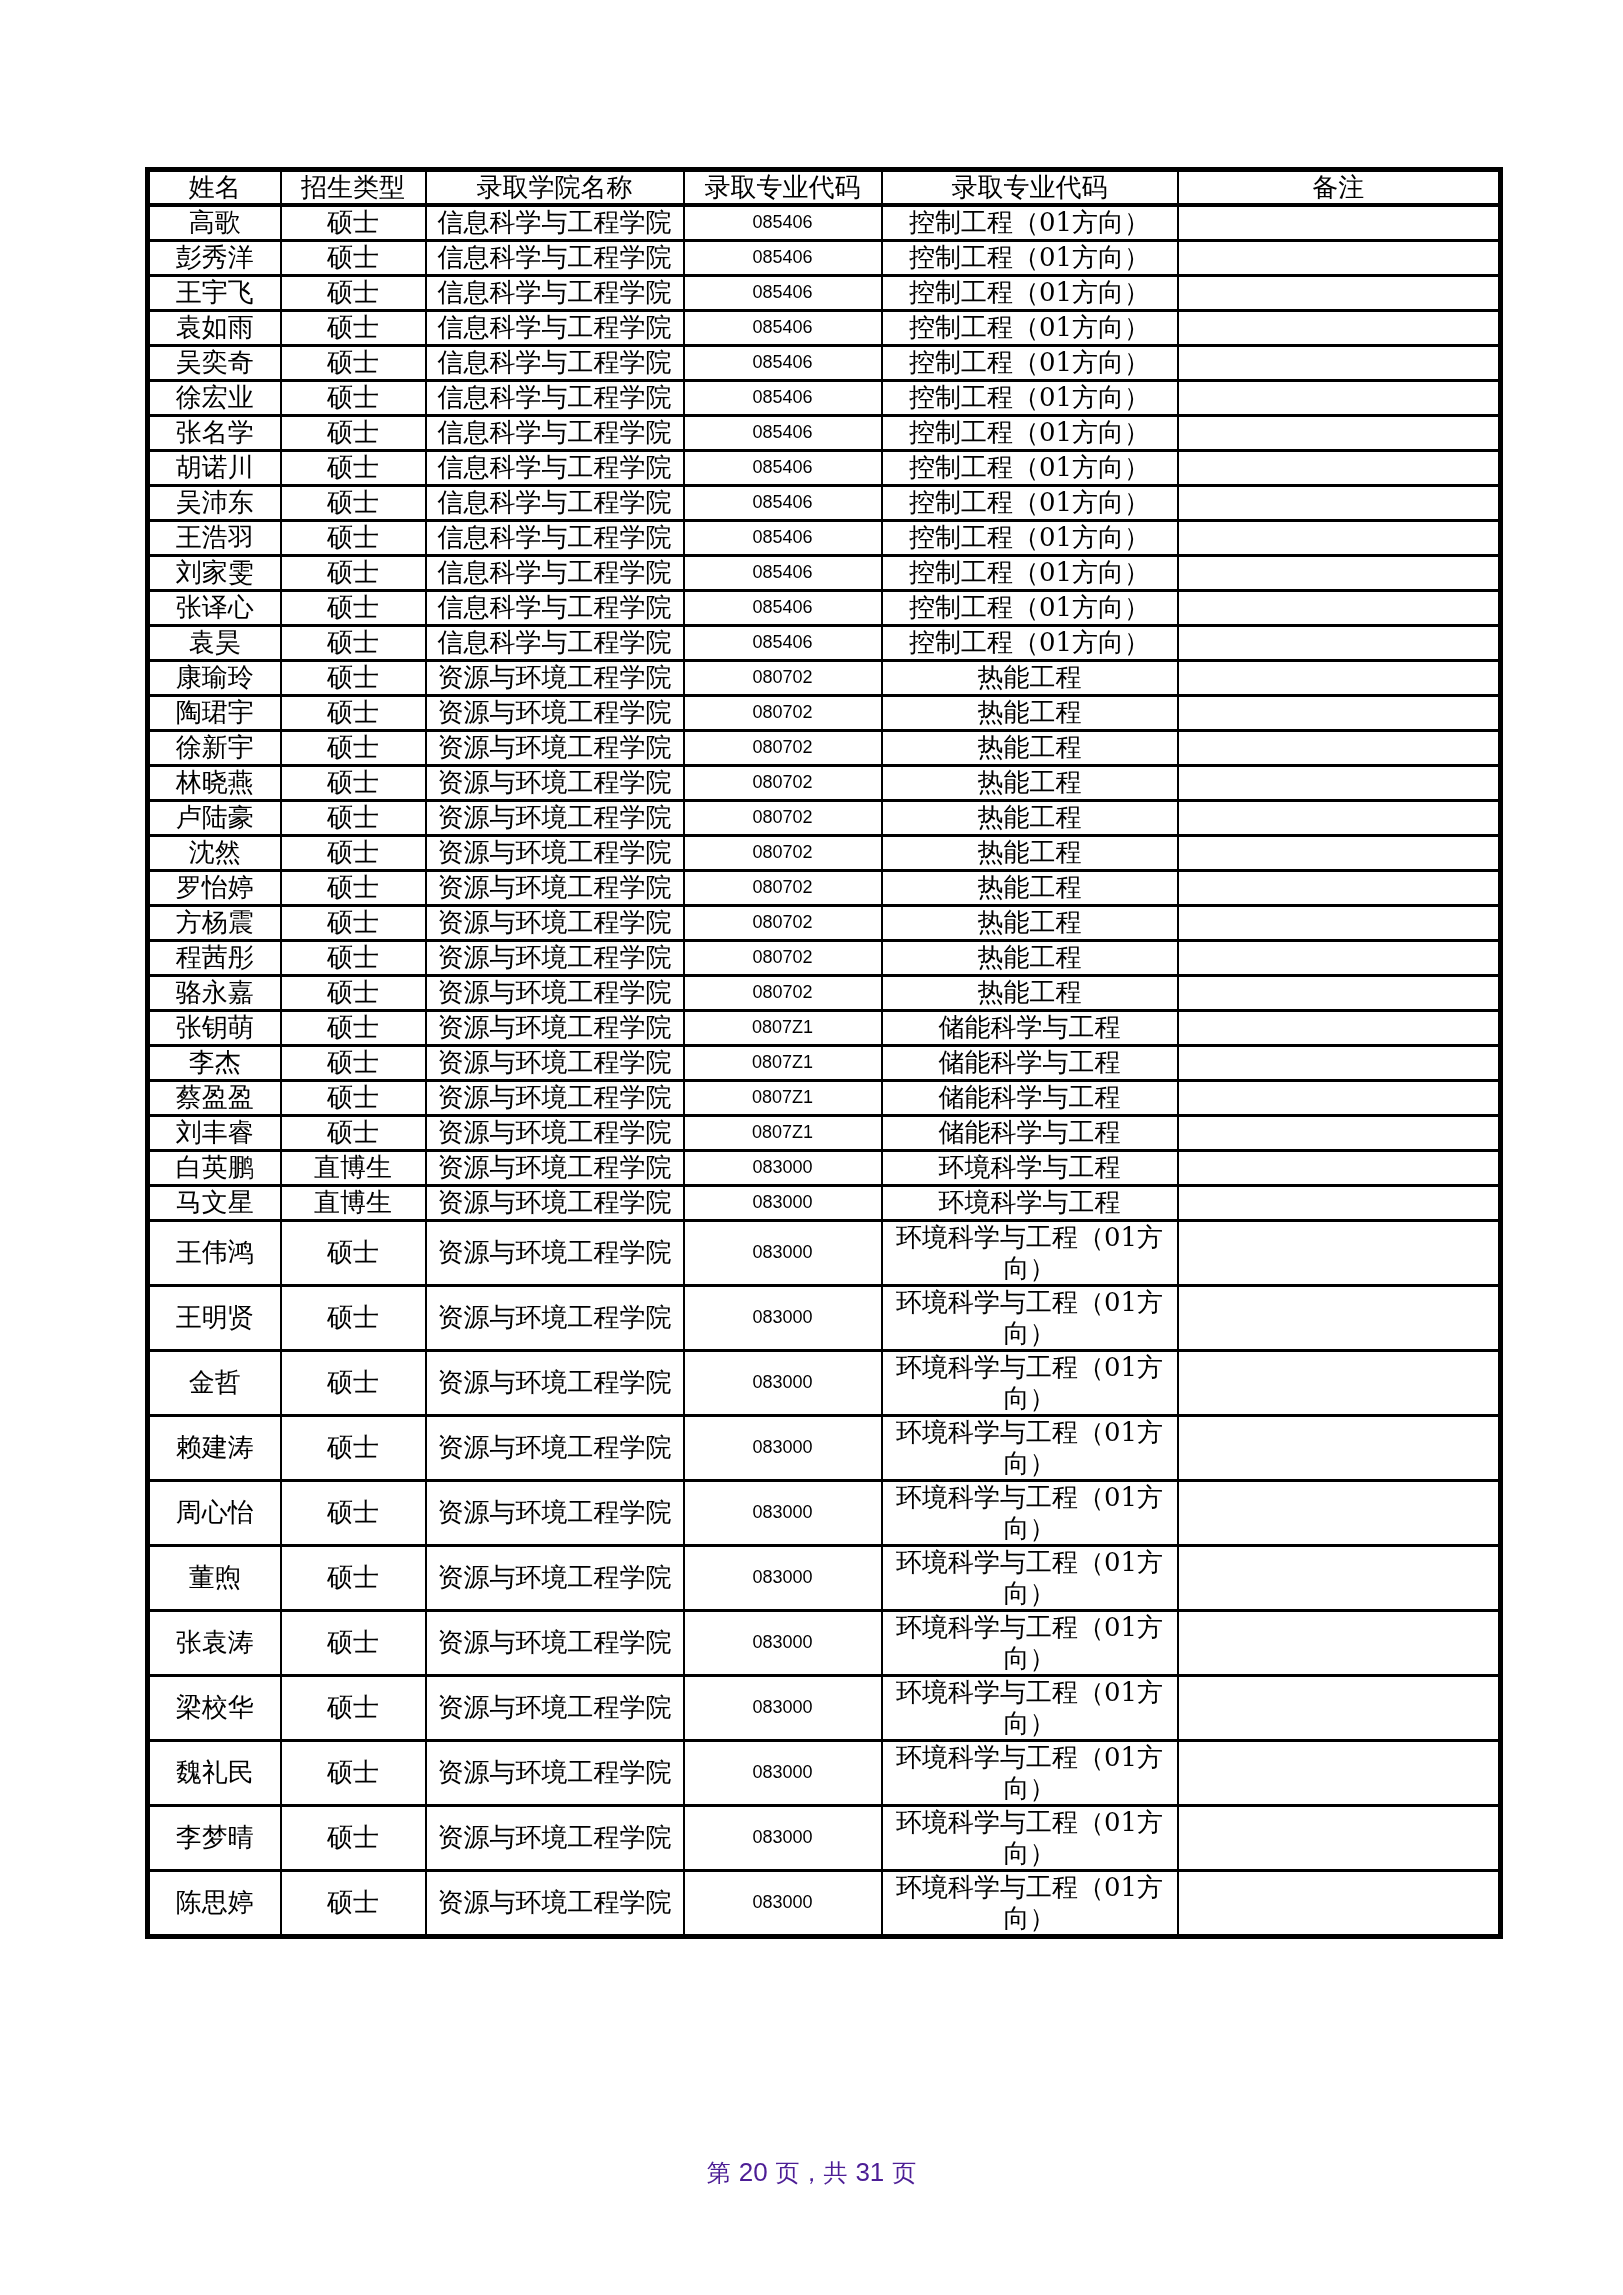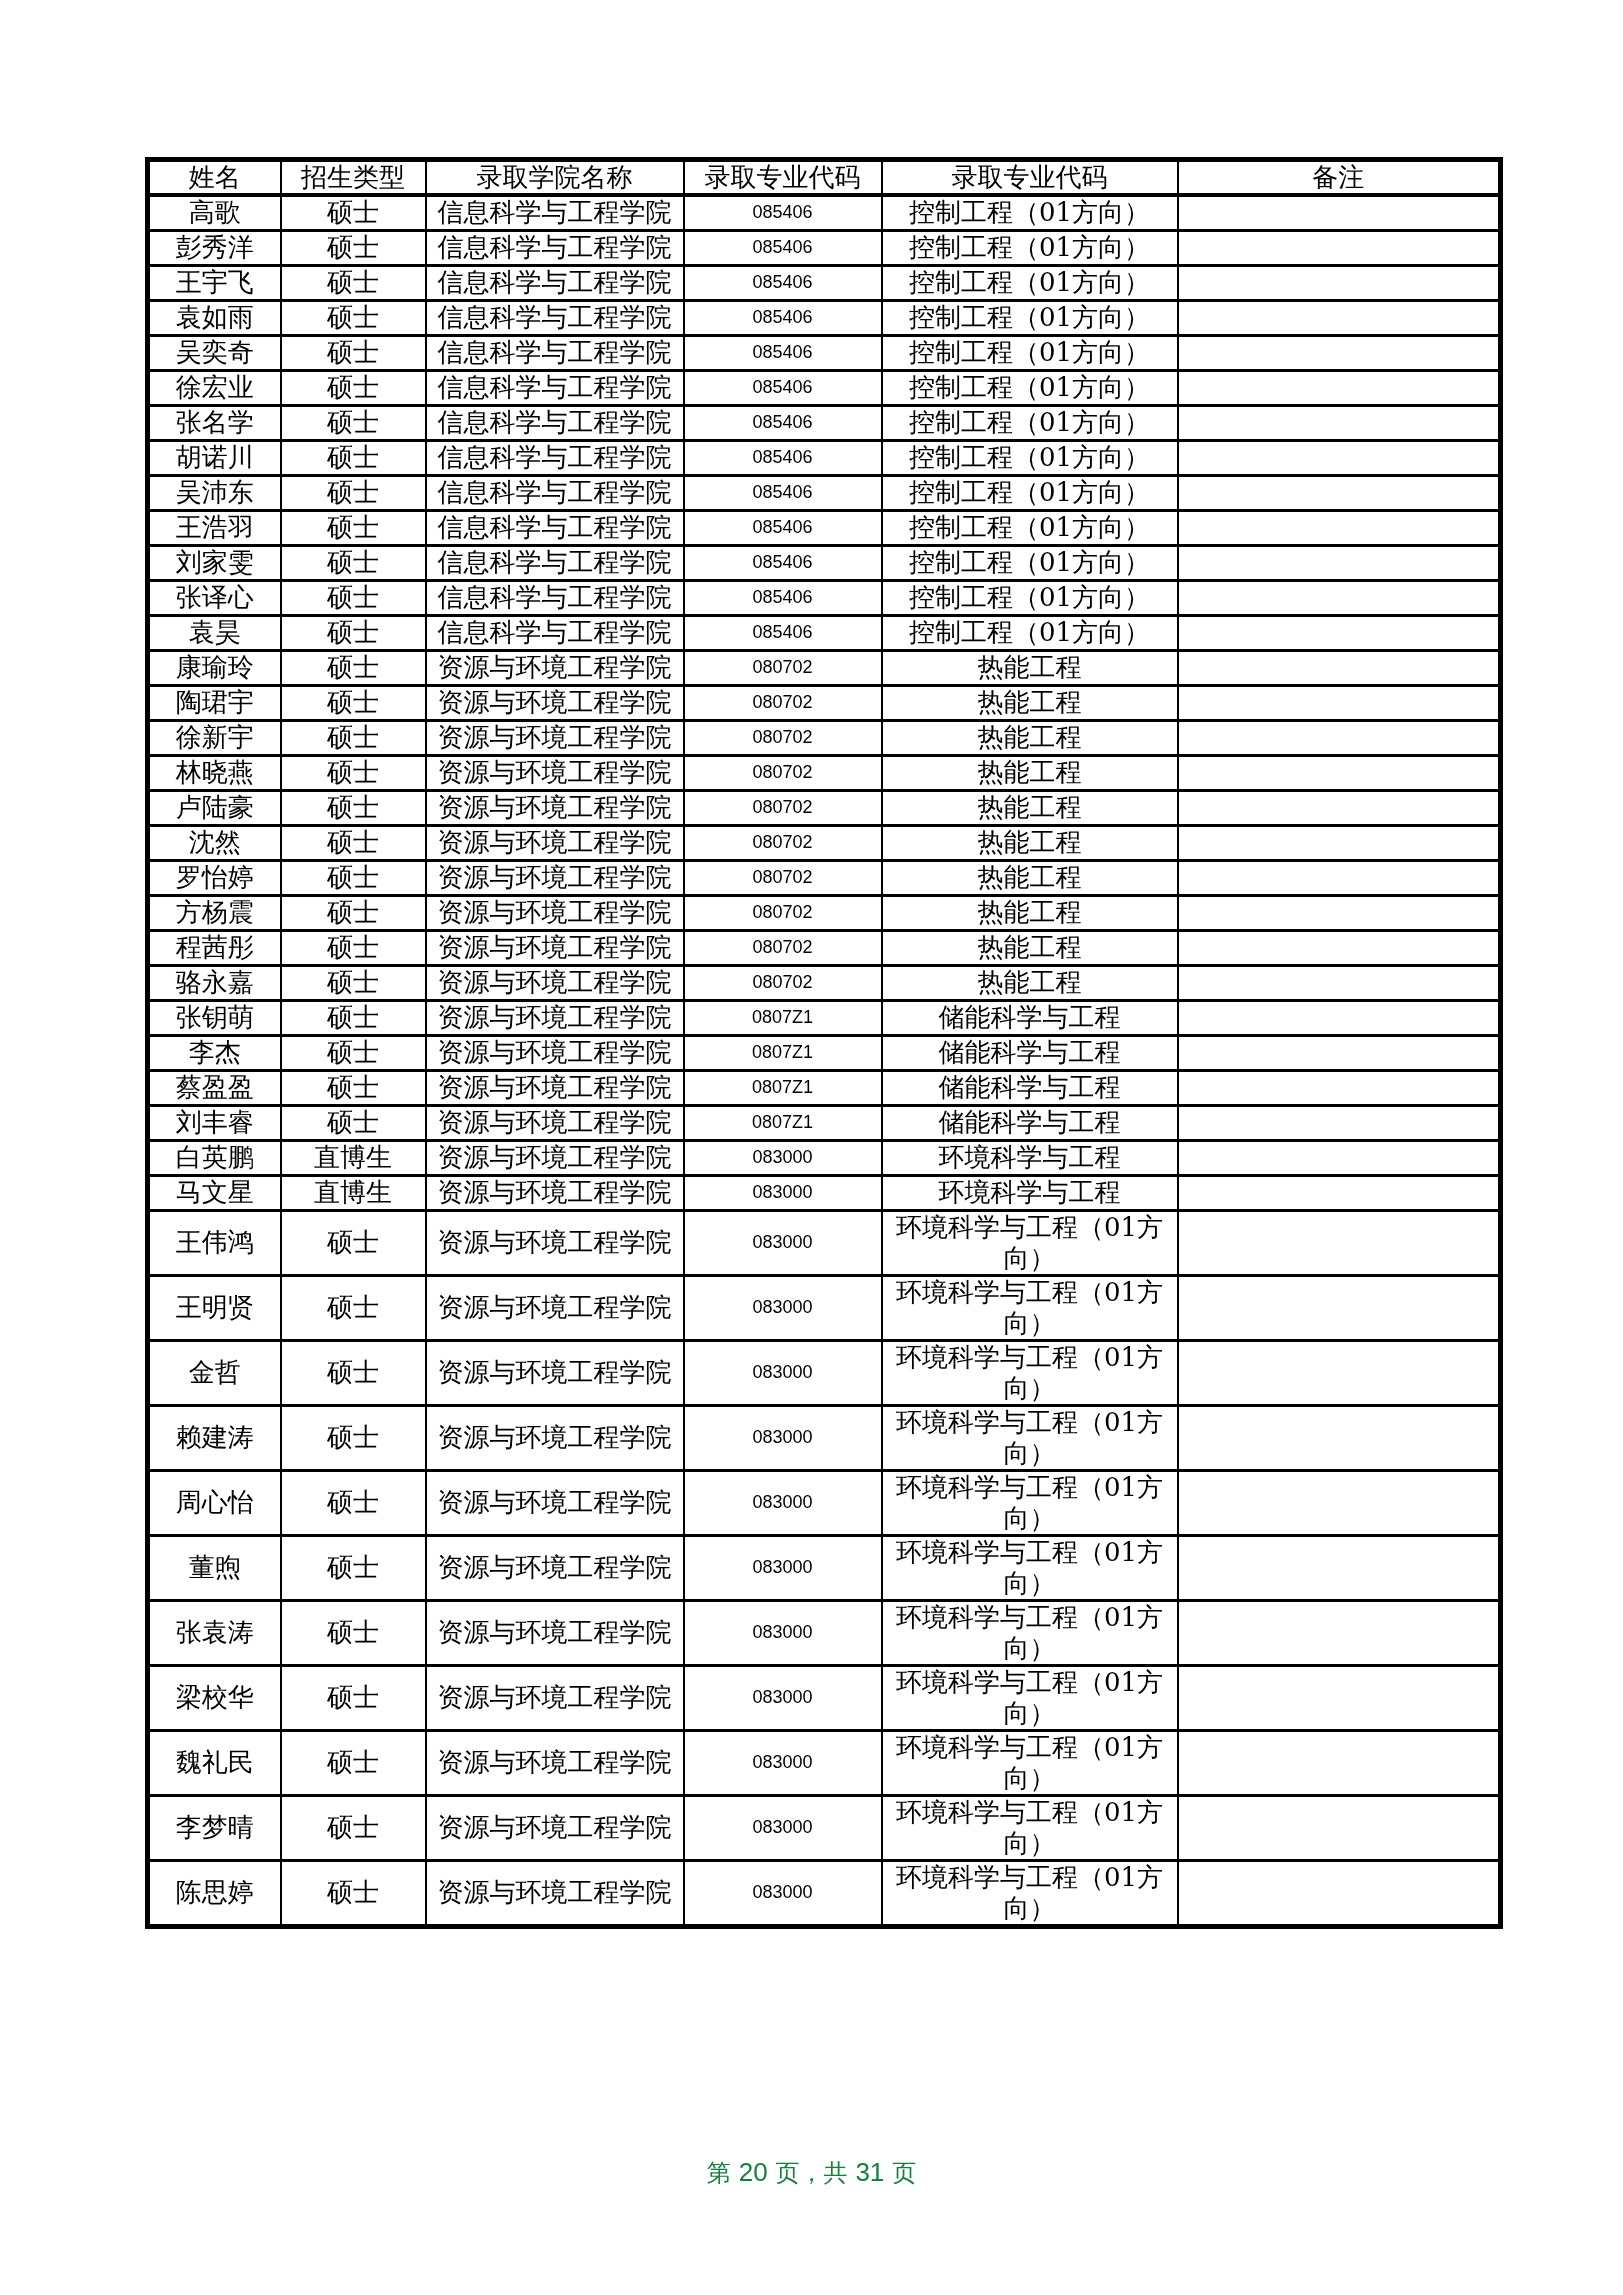--- a/index.html
+++ b/index.html
@@ -10,21 +10,21 @@
     width: 1623px;
     height: 2295px;
     background: #ffffff;
     font-family: "DejaVu Serif", "Liberation Serif", serif;
     color: #000000;
   }
 
   table.admission {
     position: absolute;
     left: 145px;
-    top: 157px;
+    top: 167px;
     width: 1353px;
     border-collapse: collapse;
     table-layout: fixed;
     border: 5.2px solid #000000;
   }
 
   table.admission th,
   table.admission td {
     border-left: 2.6px solid #000000;
     border-right: 2.6px solid #000000;
@@ -53,21 +53,21 @@
   }
 
   .footer {
     position: absolute;
     top: 2156px;
     left: 0;
     width: 100%;
     text-align: center;
     font-size: 24px;
     line-height: 33px;
-    color: #15803d;
+    color: #4c1d95;
   }
   .footer span { display: inline-block; }
   .footer .num {
     font-family: "Liberation Sans", "DejaVu Sans", sans-serif;
     font-size: 26px;
     margin: 0 7.9px;
   }
 </style>
 </head>
 <body>

